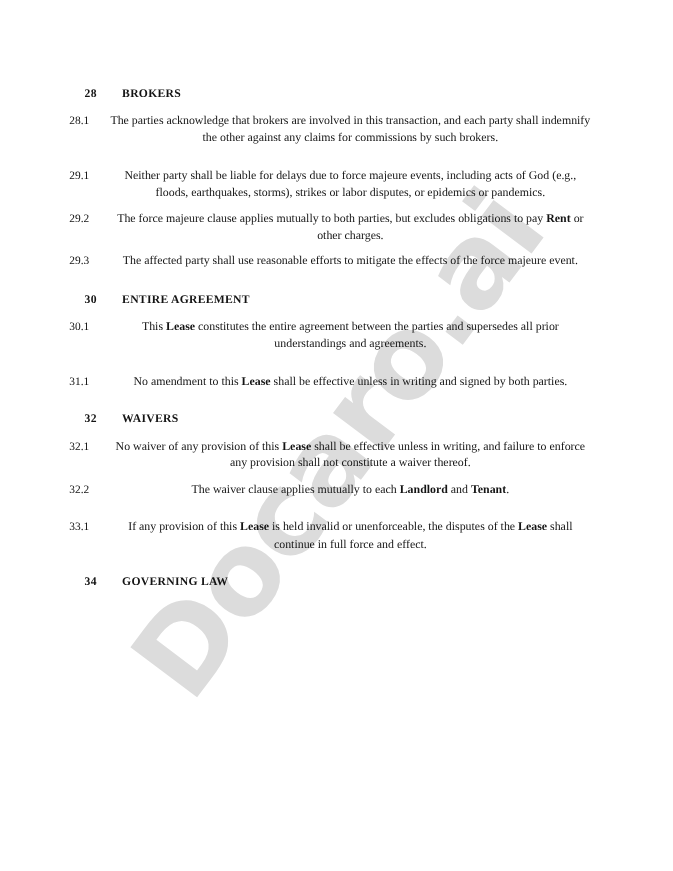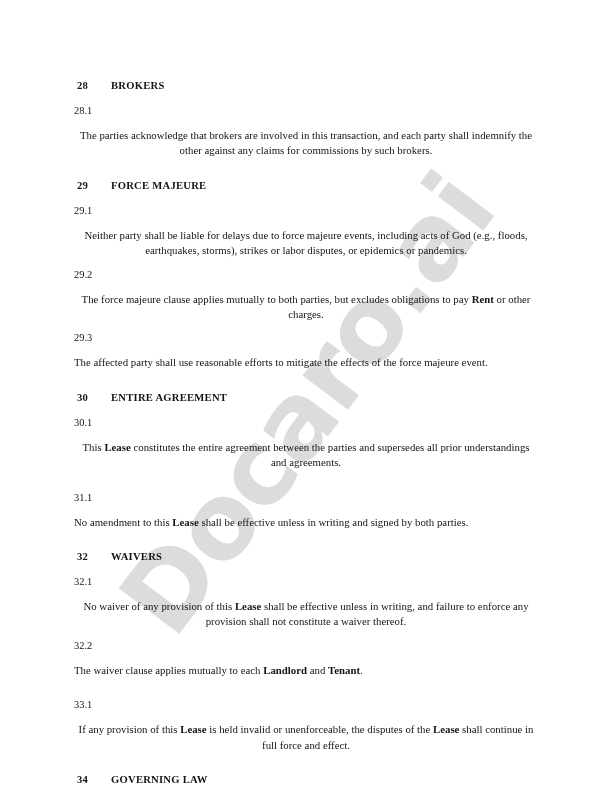--- a/index.html
+++ b/index.html
@@ -72,21 +72,20 @@
   .sec-heading .title {
     margin-left: 23px;
     text-align: center;
   }
   .clause {
     display: flex;
     align-items: baseline;
     font-size: 10.8px;
     line-height: 15.4px;
     margin: 0 0 8px 0;
-    flex-direction: column;
   }
   .clause .num {
     width: 25px;
     flex: 0 0 25px;
     text-align: left;
     font-size: 10.4px;
   }
   .clause .body {
     margin-left: 11px;
     flex: 1 1 auto;
@@ -109,24 +108,20 @@
         <div class="sec-heading">
           <span class="num">28</span>
           <span class="title">BROKERS</span>
         </div>
         <div class="clause">
           <span class="num">28.1</span>
           <span class="body"><span>The parties acknowledge that brokers are involved in this transaction, and each party shall indemnify the other against any claims for commissions by such brokers.</span></span>
         </div>
       </div>
       <div class="section gap-before-heading">
-        <div class="sec-heading">
-          <span class="num">29</span>
-          <span class="title">FORCE MAJEURE</span>
-        </div>
         <div class="clause">
           <span class="num">29.1</span>
           <span class="body"><span>Neither party shall be liable for delays due to force majeure events, including acts of God (e.g., floods, earthquakes, storms), strikes or labor disputes, or epidemics or pandemics.</span></span>
         </div>
         <div class="clause">
           <span class="num">29.2</span>
           <span class="body"><span>The force majeure clause applies mutually to both parties, but excludes obligations to pay </span><b>Rent</b><span> or other charges.</span></span>
         </div>
         <div class="clause">
           <span class="num">29.3</span>

